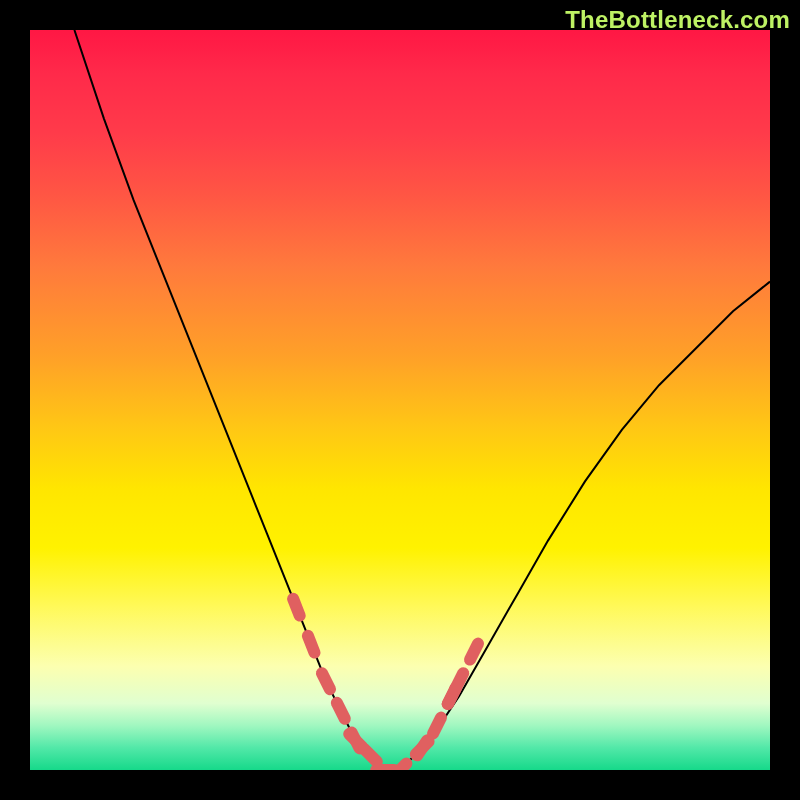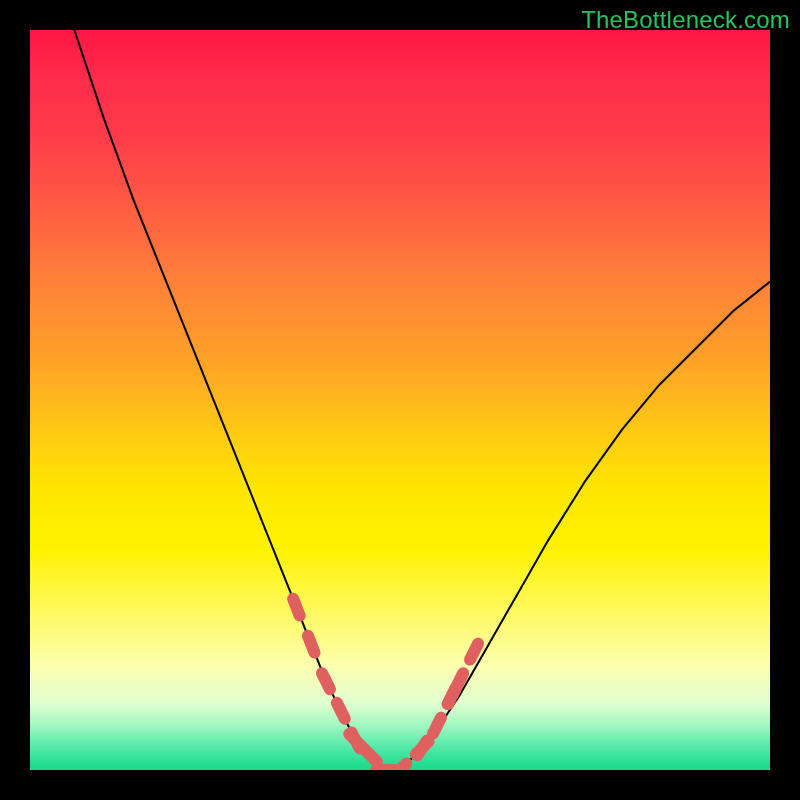--- a/index.html
+++ b/index.html
@@ -38,23 +38,23 @@
       #e0ffd0 91%,
       #a0f7c0 94%,
       #52e8a8 97%,
       #16d98a 100%
     );
   }
   .watermark {
     position: absolute;
     top: 6px;
     right: 10px;
-    color: #22c55e;
+    color: #bef264;
     font-size: 24px;
-    font-weight: 400;
+    font-weight: 700;
     letter-spacing: 0.2px;
     z-index: 5;
   }
   svg.curve {
     position: absolute;
     inset: 0;
     width: 100%;
     height: 100%;
     z-index: 2;
   }

